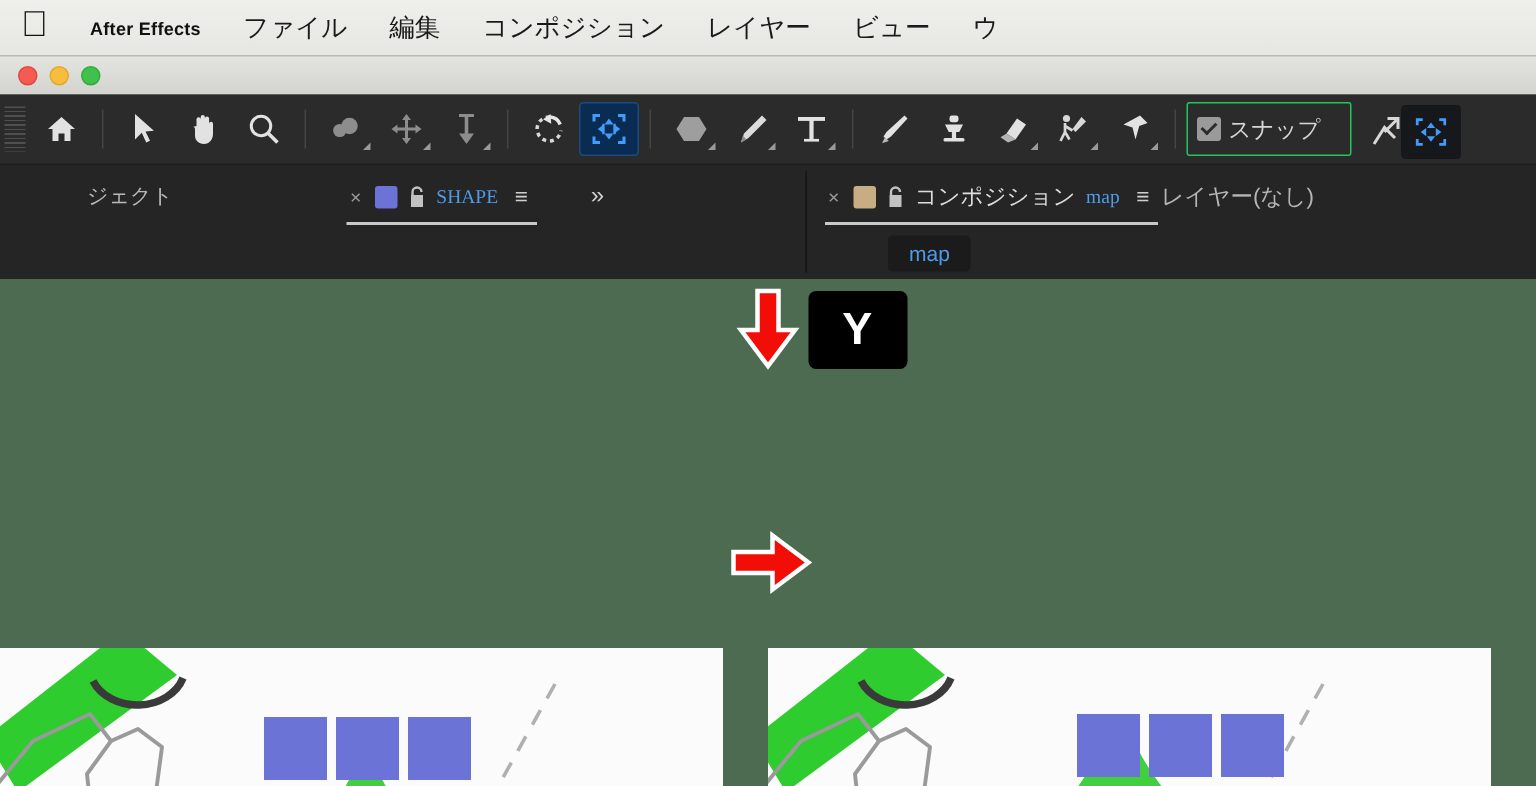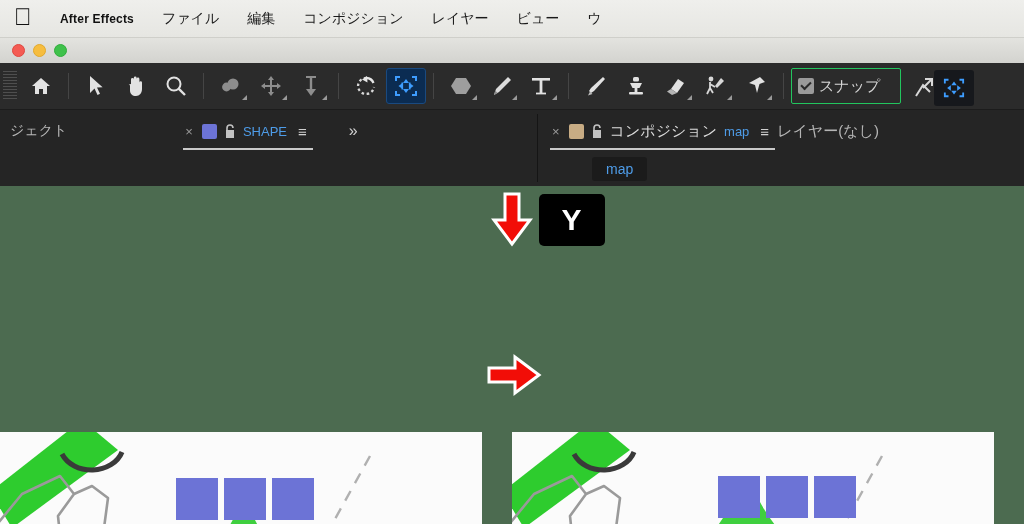--- a/index.html
+++ b/index.html
@@ -20,21 +20,21 @@
   }
   .apple-logo {
     width: 46px; display: flex; align-items: center; justify-content: center;
     font-size: 24px; line-height: 1; color: #111; padding-bottom: 3px;
   }
   .menubar .app-name {
     font-weight: bold; font-size: 12px; color: #111; padding: 0 14px;
     letter-spacing: .2px;
   }
   .menubar .mitem {
-    font-size: 14px; color: #1a1a1a; padding: 0 14px; white-space: nowrap;
+    font-size: 17px; color: #1a1a1a; padding: 0 14px; white-space: nowrap;
   }
 
   
   .titlestrip {
     position: absolute; left: 0; top: 38px; width: 1024px; height: 25px;
     background: linear-gradient(#e3e3df, #d3d3cf);
     display: flex; align-items: center; padding-left: 12px; gap: 8px;
   }
   .light { width: 13px; height: 13px; border-radius: 50%; }
   .light.red    { background: #f45b53; border: 1px solid #e0473f; }
@@ -82,42 +82,42 @@
     width: 10px; height: 6px; border-left: 2.5px solid #2b2b2b;
     border-bottom: 2.5px solid #2b2b2b; transform: rotate(-45deg) translate(1px,-1px);
   }
   .snaplabel { font-size: 15px; color: #d6d6d6; white-space: nowrap; }
 
   
   .panels {
     position: absolute; left: 0; top: 110px; width: 1024px; height: 76px;
     background: #252525;
   }
-  .panel-left  { position: absolute; left: 0;   top: 0; width: 538px; height: 76px; background: #252525; }
+  .panel-left  { position: absolute; left: 0;   top: 0; width: 538px; height: 76px; background: #252525; padding-left: 48px; }
   .panel-right { position: absolute; left: 540px; top: 0; width: 484px; height: 76px; background: #252525; }
   .panel-left::after {
     content: ""; position: absolute; right: 0; top: 4px; width: 1px; height: 68px; background: #151515;
   }
   .tabrow { display: flex; align-items: center; height: 42px; padding-left: 8px; gap: 0; }
   .tab-cut { font-size: 14px; color: #b9b9b9; padding: 0 10px 0 2px; }
   .tab-active {
     display: flex; align-items: center; gap: 7px; padding: 0 8px 0 4px;
     height: 34px; position: relative;
   }
   .tab-active::after {
     content: ""; position: absolute; left: 2px; right: 2px; bottom: -2px;
     height: 2px; background: #c9c9c9;
   }
   .closex { font-size: 13px; color: #9b9b9b; padding-right: 2px; }
   .swatch { width: 15px; height: 15px; border-radius: 2px; }
   .swatch.blue { background: #6c73d6; }
   .swatch.tan  { background: #c8ac84; }
   .lock-ic { color: #c2c2c2; display: flex; align-items: center; }
   .tab-name { font-size: 15px; color: #dcdcdc; white-space: nowrap; }
-  .tab-sub  { font-size: 13px; color: #4e9ce8; white-space: nowrap; }
+  .tab-sub  { font-size: 13px; color: #4e9ce8; white-space: nowrap; font-family: Liberation Serif, serif; }
   .hamb { font-size: 15px; color: #cfcfcf; padding-left: 4px; }
   .layer-none { font-size: 15px; color: #b5b5b5; white-space: nowrap; }
   .subrow { height: 34px; display: flex; align-items: center; padding-left: 10px; }
   .subtext { font-size: 14px; color: #dcdcdc; }
   .crumb {
     background: #1b1b1b; border-radius: 3px; padding: 4px 14px;
     font-size: 14px; color: #4e9ce8; margin-left: 42px;
   }
 
   

